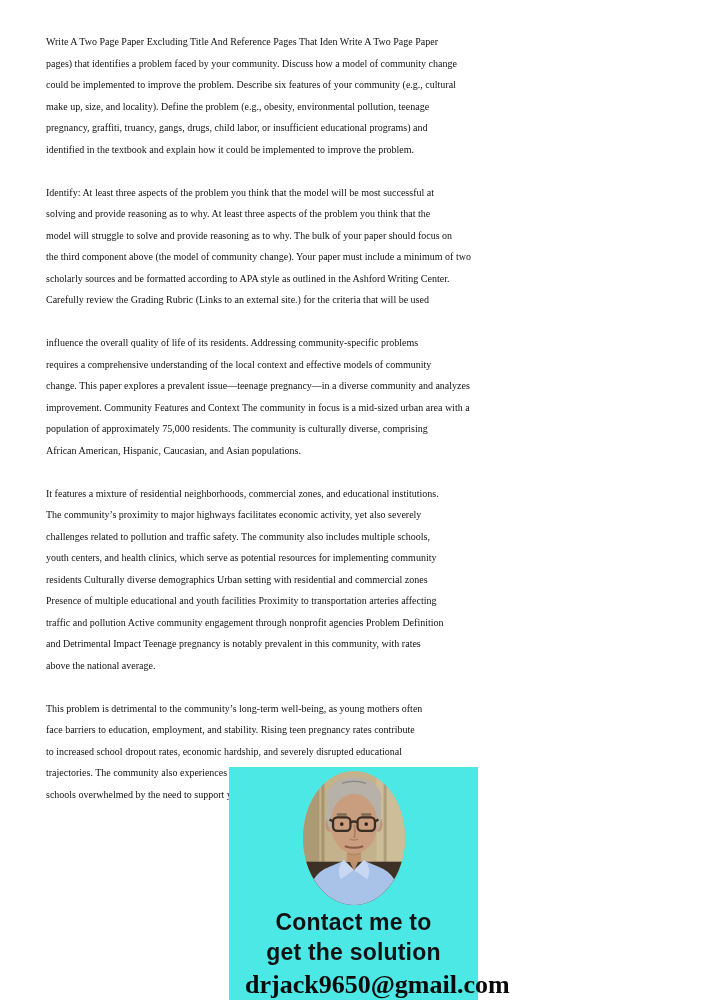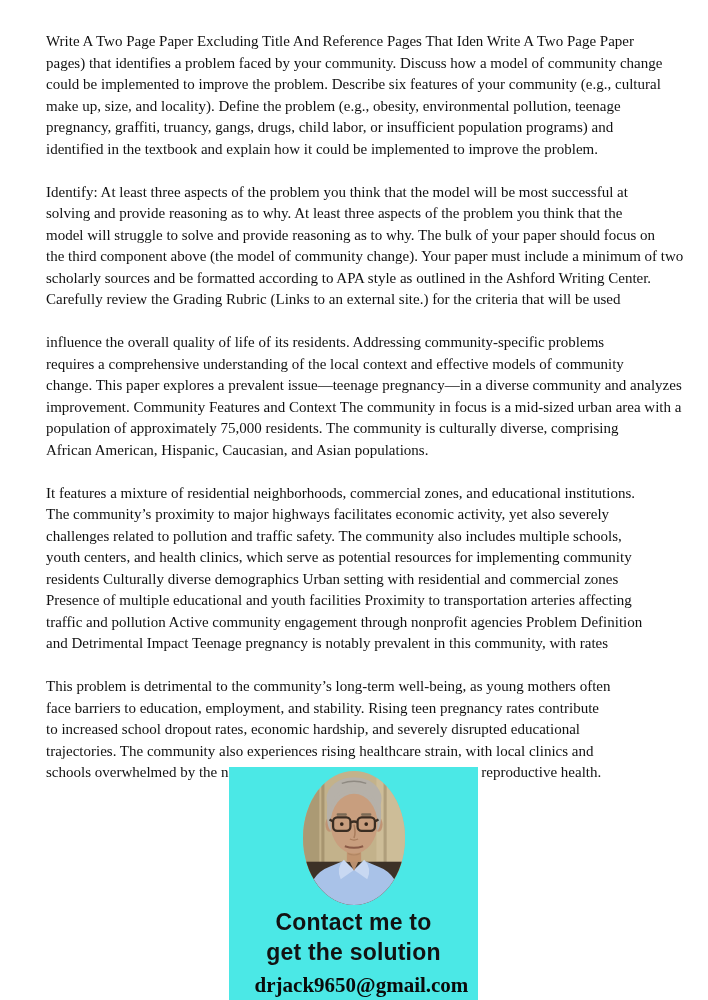--- a/index.html
+++ b/index.html
@@ -13,21 +13,21 @@
     height: 1000px;
     background: #ffffff;
     overflow: hidden;
     font-family: "Liberation Serif", serif;
   }
   .doc {
     position: absolute;
     left: 46px;
     top: 31px;
     width: 630px;
-    font-size: 15px;
+    font-size: 10px;
     line-height: 21.5px;
     color: #111111;
   }
   .para { margin: 0 0 21.5px 0; }
   .line { white-space: nowrap; }
 
   .overlay {
     position: absolute;
     left: 229px;
     top: 767px;
@@ -47,21 +47,21 @@
     font-weight: 700;
     font-size: 23px;
     line-height: 30px;
     color: #121212;
     letter-spacing: 0.2px;
   }
   .email {
     margin-top: 4px;
     font-family: "Liberation Serif", serif;
     font-weight: 700;
-    font-size: 21px;
+    font-size: 26px;
     line-height: 28px;
     color: #0a0a0a;
     padding-left: 16px;
   }
   .photo svg .hair   { fill: var(--hair, #b6b1a9); }
   .photo svg .skin   { fill: var(--skin, #c89e7e); }
   .photo svg .shirt  { fill: var(--shirt, #a9c2e8); }
   .photo svg .collar { fill: var(--collar, #c8d8f2); }
   .photo svg .backdrop { fill: var(--backdrop, #c3b28b); }
   .photo svg .glasses { stroke: var(--glasses, #3a2d22); }
@@ -70,21 +70,21 @@
 <body style="background: rgb(255, 255, 255);">
 
 <div class="page">
 
   <div class="doc" style="color: rgb(17, 17, 17);">
       <div class="para">
         <div class="line">Write A Two Page Paper Excluding Title And Reference Pages That Iden Write A Two Page Paper</div>
         <div class="line">pages) that identifies a problem faced by your community. Discuss how a model of community change</div>
         <div class="line">could be implemented to improve the problem. Describe six features of your community (e.g., cultural</div>
         <div class="line">make up, size, and locality). Define the problem (e.g., obesity, environmental pollution, teenage</div>
-        <div class="line">pregnancy, graffiti, truancy, gangs, drugs, child labor, or insufficient population programs) and</div>
+        <div class="line">pregnancy, graffiti, truancy, gangs, drugs, child labor, or insufficient educational programs) and</div>
         <div class="line">identified in the textbook and explain how it could be implemented to improve the problem.</div>
       </div>
       <div class="para">
         <div class="line">Identify: At least three aspects of the problem you think that the model will be most successful at</div>
         <div class="line">solving and provide reasoning as to why. At least three aspects of the problem you think that the</div>
         <div class="line">model will struggle to solve and provide reasoning as to why. The bulk of your paper should focus on</div>
         <div class="line">the third component above (the model of community change). Your paper must include a minimum of two</div>
         <div class="line">scholarly sources and be formatted according to APA style as outlined in the Ashford Writing Center.</div>
         <div class="line">Carefully review the Grading Rubric (Links to an external site.) for the criteria that will be used</div>
       </div>
@@ -98,20 +98,21 @@
       </div>
       <div class="para">
         <div class="line">It features a mixture of residential neighborhoods, commercial zones, and educational institutions.</div>
         <div class="line">The community’s proximity to major highways facilitates economic activity, yet also severely</div>
         <div class="line">challenges related to pollution and traffic safety. The community also includes multiple schools,</div>
         <div class="line">youth centers, and health clinics, which serve as potential resources for implementing community</div>
         <div class="line">residents Culturally diverse demographics Urban setting with residential and commercial zones</div>
         <div class="line">Presence of multiple educational and youth facilities Proximity to transportation arteries affecting</div>
         <div class="line">traffic and pollution Active community engagement through nonprofit agencies Problem Definition</div>
         <div class="line">and Detrimental Impact Teenage pregnancy is notably prevalent in this community, with rates</div>
+        <div class="line">above the national average.</div>
       </div>
       <div class="para">
         <div class="line">This problem is detrimental to the community’s long-term well-being, as young mothers often</div>
         <div class="line">face barriers to education, employment, and stability. Rising teen pregnancy rates contribute</div>
         <div class="line">to increased school dropout rates, economic hardship, and severely disrupted educational</div>
         <div class="line">trajectories. The community also experiences rising healthcare strain, with local clinics and</div>
         <div class="line">schools overwhelmed by the need to support young parents and manage reproductive health.</div>
       </div>
     </div>
 

